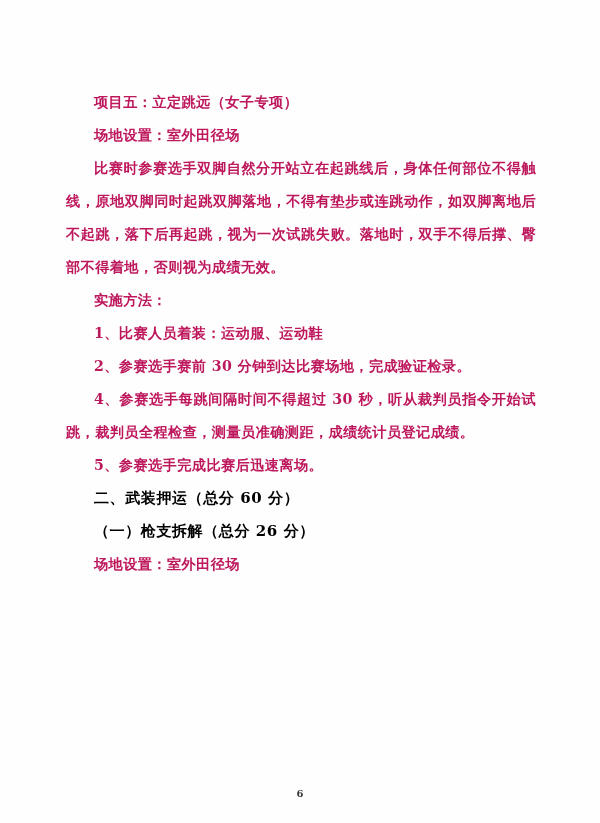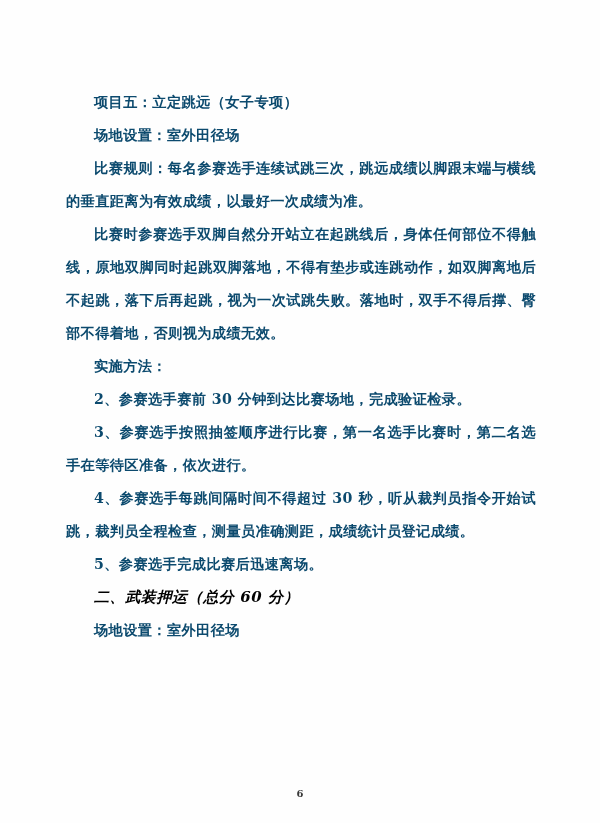--- a/index.html
+++ b/index.html
@@ -27,39 +27,38 @@
     position: absolute;
     left: 66px;
     top: 86px;
     width: 470px;
   }
   .para {
     font-family: "DejaVu Serif", serif;
     font-size: 14.2px;
     line-height: 33px;
     letter-spacing: 0.4px;
-    color: #0c4a6e;
+    color: #be185d;
     margin: 0;
     text-align: justify;
     text-justify: inter-character;
     font-weight: 600;
   }
   .indent {
     text-indent: 28px;
   }
   .heading {
     font-family: "DejaVu Serif", serif;
     font-size: 15px;
     line-height: 33px;
     font-weight: 700;
     letter-spacing: 0.6px;
     color: #000;
     margin: 0;
     text-indent: 28px;
-    font-style: italic;
   }
   .page-number {
     position: absolute;
     left: 0;
     top: 788px;
     width: 600px;
     text-align: center;
     font-family: "DejaVu Serif", serif;
     font-size: 10px;
     color: #3a3a3a;
@@ -67,26 +66,26 @@
   }
 </style>
 </head>
 <body>
 
 <div class="page">
   <div class="doc-body">
 
     <p class="para indent">项目五：立定跳远（女子专项）</p>
     <p class="para indent">场地设置：室外田径场</p>
-    <p class="para indent">比赛规则：每名参赛选手连续试跳三次，跳远成绩以脚跟末端与横线的垂直距离为有效成绩，以最好一次成绩为准。</p>
     <p class="para indent">比赛时参赛选手双脚自然分开站立在起跳线后，身体任何部位不得触线，原地双脚同时起跳双脚落地，不得有垫步或连跳动作，如双脚离地后不起跳，落下后再起跳，视为一次试跳失败。落地时，双手不得后撑、臀部不得着地，否则视为成绩无效。</p>
     <p class="para indent">实施方法：</p>
+    <p class="para indent">1、比赛人员着装：运动服、运动鞋</p>
     <p class="para indent">2、参赛选手赛前 30 分钟到达比赛场地，完成验证检录。</p>
-    <p class="para indent">3、参赛选手按照抽签顺序进行比赛，第一名选手比赛时，第二名选手在等待区准备，依次进行。</p>
     <p class="para indent">4、参赛选手每跳间隔时间不得超过 30 秒，听从裁判员指令开始试跳，裁判员全程检查，测量员准确测距，成绩统计员登记成绩。</p>
     <p class="para indent">5、参赛选手完成比赛后迅速离场。</p>
     <p class="heading">二、武装押运（总分 60 分）</p>
+    <p class="heading">（一）枪支拆解（总分 26 分）</p>
     <p class="para indent">场地设置：室外田径场</p>
 
   </div>
 
   <div class="page-number">6</div>
 </div>
 
 </body></html>

